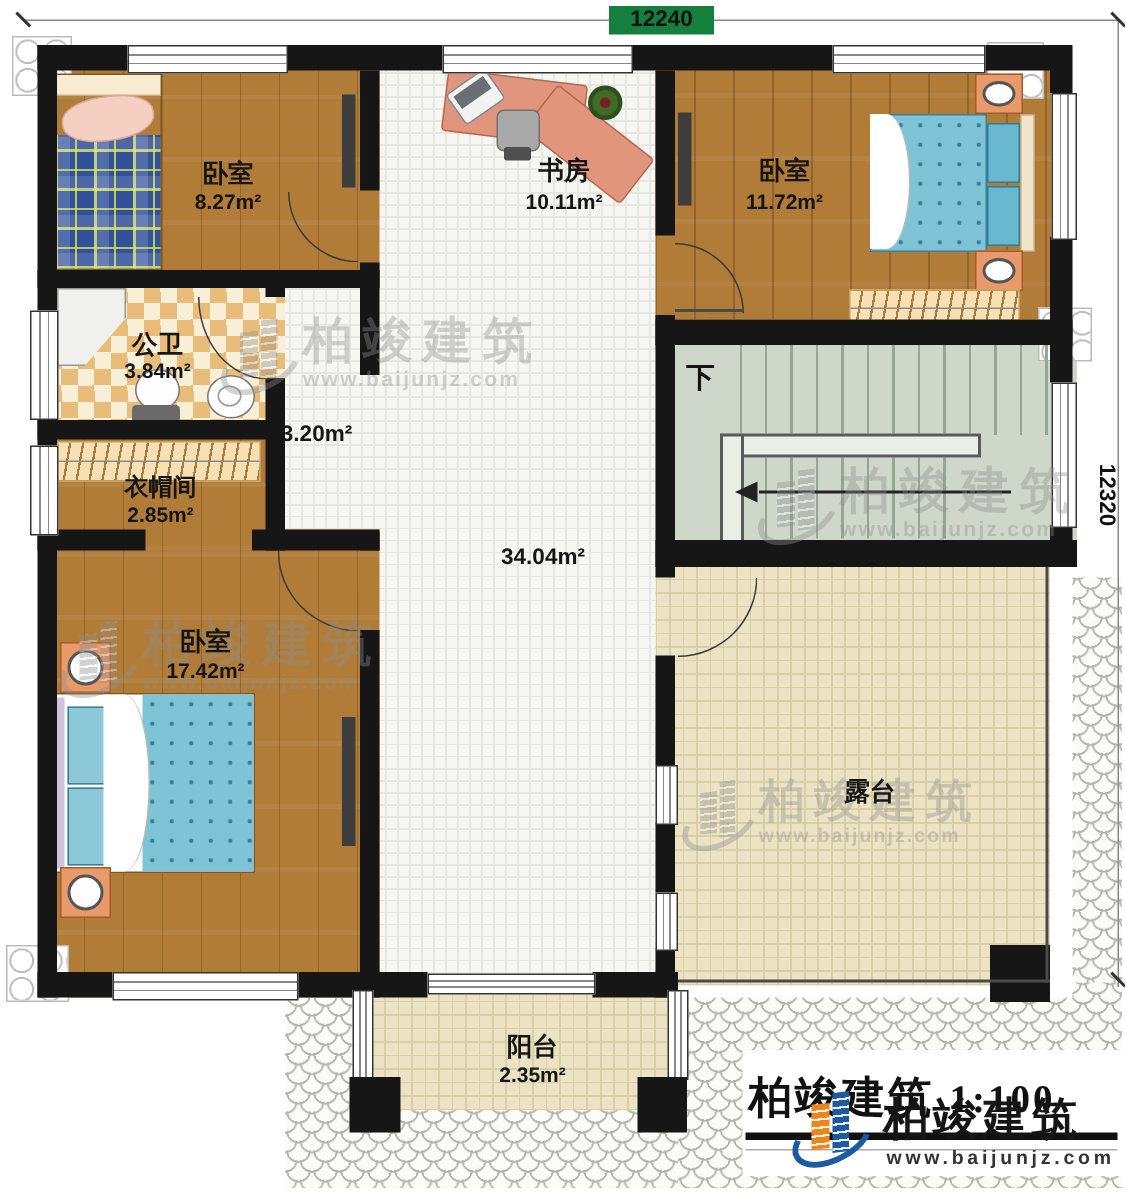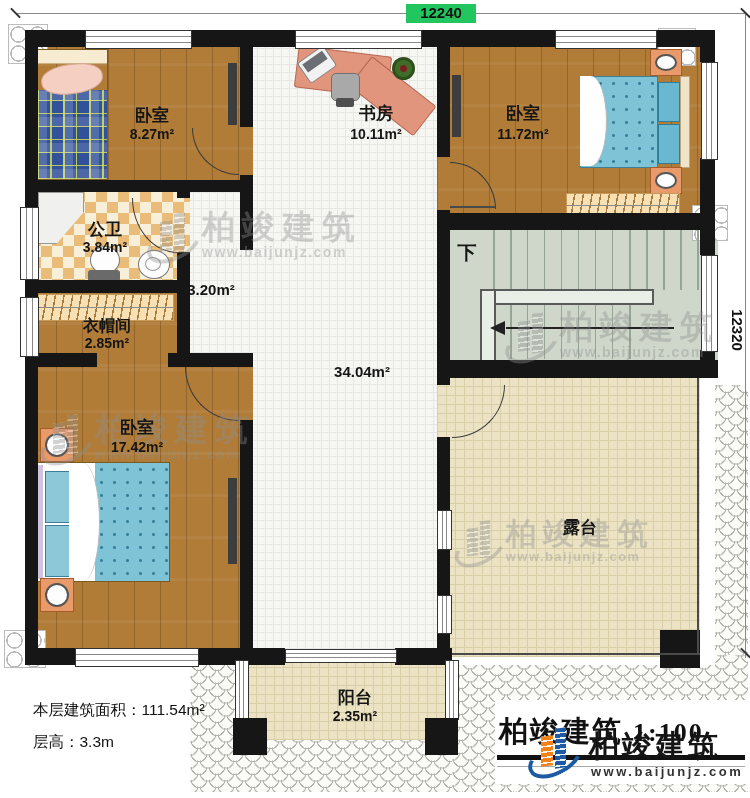--- a/index.html
+++ b/index.html
@@ -71,21 +71,21 @@
   .bjicon .sw{position:absolute;left:-7px;top:16px;width:50px;height:25px;border:4px solid currentColor;
     border-color:transparent transparent currentColor currentColor;border-radius:50%;transform:rotate(-28deg);}
   .bjicon .bA{position:absolute;left:8px;top:10px;width:12px;height:30px;background:currentColor;transform:skewY(-7deg);
     background-image:repeating-linear-gradient(to bottom,transparent 0 4px,rgba(255,255,255,.9) 4px 5.5px);}
   .bjicon .bB{position:absolute;left:22px;top:2px;width:11px;height:40px;background:currentColor;transform:skewY(-7deg);
     background-image:repeating-linear-gradient(to bottom,transparent 0 4px,rgba(255,255,255,.9) 4px 5.5px);}
   
   .lg .sw{border-color:transparent transparent #1d5aa4 #1d5aa4;}
   .lg .bA{background-color:#f08418;}
   .lg .bB{background-color:#1d5aa4;}
-  .dimtxt{position:absolute;font-size:15px;font-weight:bold;color:#111;background:#22c55e;text-align:center;}
+  .dimtxt{position:absolute;font-size:15px;font-weight:bold;color:#111;background:#15803d;text-align:center;}
   .tick{position:absolute;width:13px;height:2px;background:#333;transform:rotate(45deg);}
 </style>
 </head>
 <body>
 
 <div id="plan">
 
   <div class="abs rooftile" style="left:700px;top:385px;width:48px;height:275px;"></div>
   <div class="abs rooftile" style="left:452px;top:655px;width:296px;height:137px;"></div>
   <div class="abs rooftile" style="left:190px;top:650px;width:262px;height:142px;"></div>
@@ -294,22 +294,20 @@
   <div class="rname" style="left:455px;top:243px;width:24px;font-size:19px;">下</div>
 
   <div class="abs" style="left:15px;top:13px;width:731px;height:1px;background:#888;"></div>
   <div class="abs" style="left:745px;top:13px;width:1px;height:645px;background:#888;"></div>
   <div class="tick" style="left:9px;top:12px;"></div>
   <div class="tick" style="left:739px;top:12px;"></div>
   <div class="tick" style="left:739px;top:652px;"></div>
   <div class="dimtxt" style="left:406px;top:4px;width:70px;height:19px;">12240</div>
   <div class="dimtxt" style="left:701px;top:320px;width:70px;height:20px;transform:rotate(90deg);background:transparent;">12320</div>
 
-  <div class="abs" style="left:33px;top:700px;width:280px;font-size:15.5px;color:#111;">本层建筑面积：111.54m²</div>
-  <div class="abs" style="left:33px;top:732px;width:200px;font-size:15.5px;color:#111;">层高：3.3m</div>
 
   <div class="abs" style="left:495px;top:700px;width:253px;height:84px;background:#fff;"></div>
   <div class="abs" style="left:499px;top:712px;width:250px;font-size:29px;font-weight:bold;color:#111;letter-spacing:2px;white-space:nowrap;">
     <span>柏竣建筑</span>
     <span style="font-size:26px;font-family:Liberation Serif, serif;">1:100</span>
   </div>
   <div class="abs" style="left:497px;top:755px;width:248px;height:5px;background:#111;"></div>
   <div class="abs" style="left:497px;top:766px;width:248px;height:1px;background:#aaa;"></div>
 
   <div class="abs" style="left:533px;top:722px;width:215px;height:64px;">

